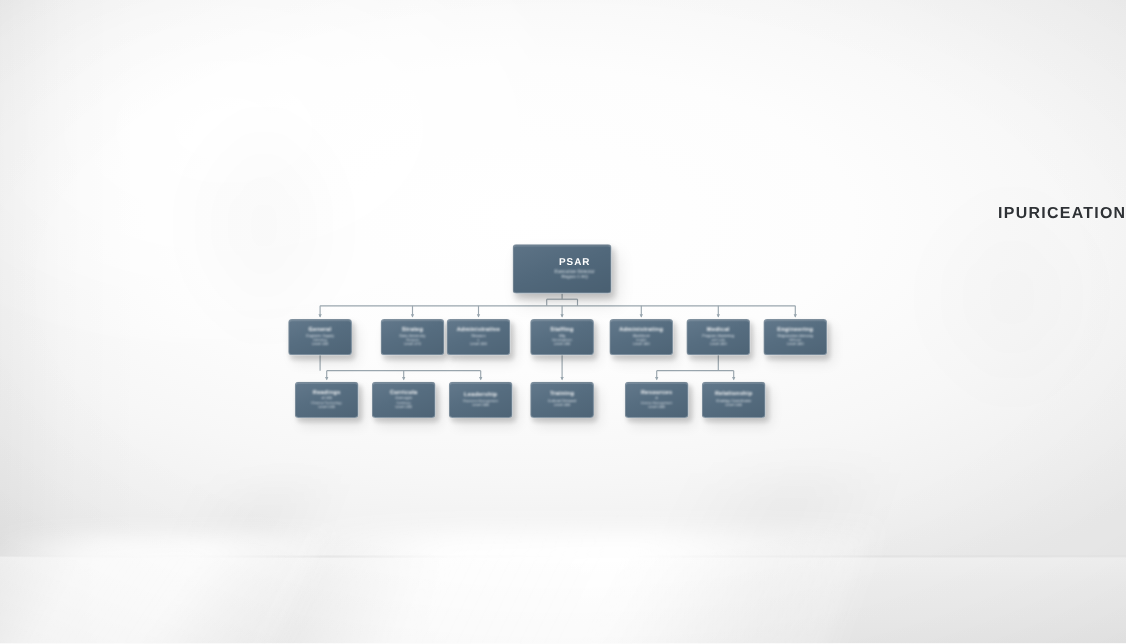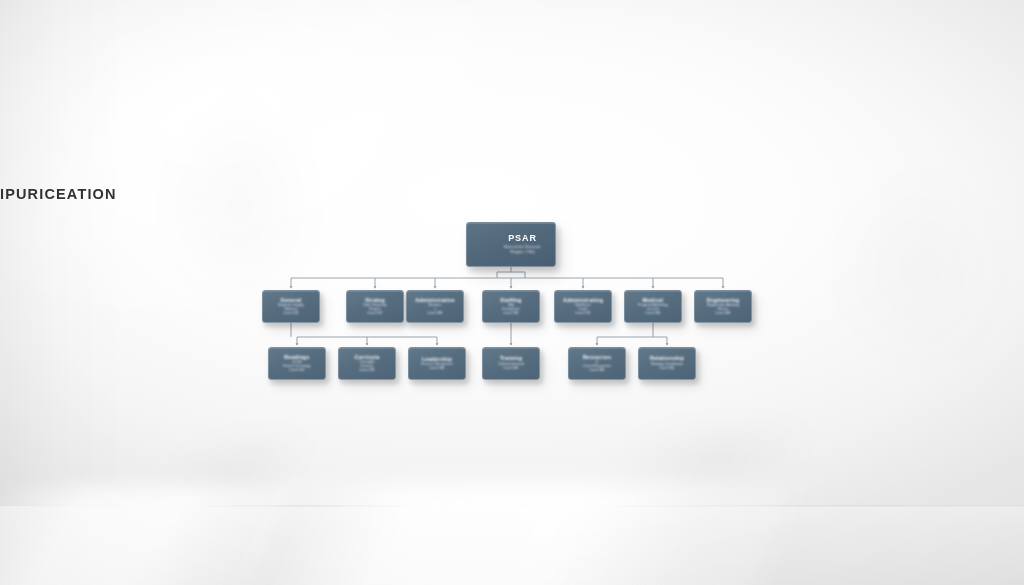--- a/index.html
+++ b/index.html
@@ -166,21 +166,21 @@
   
   #chart {
     position: absolute;
     inset: 0;
   }
 
   .chart-title {
     position: absolute;
     left: 0; right: 0;
     top: 186px;
-    text-align: left;
+    text-align: right;
     font-size: 14.5px;
     font-weight: bold;
     letter-spacing: 1.15px;
     color: #2f3236;
     text-shadow: 0 1px 1.5px rgba(255,255,255,0.8);
   }
 
   svg.connectors {
     position: absolute;
     left: 0; top: 0;

